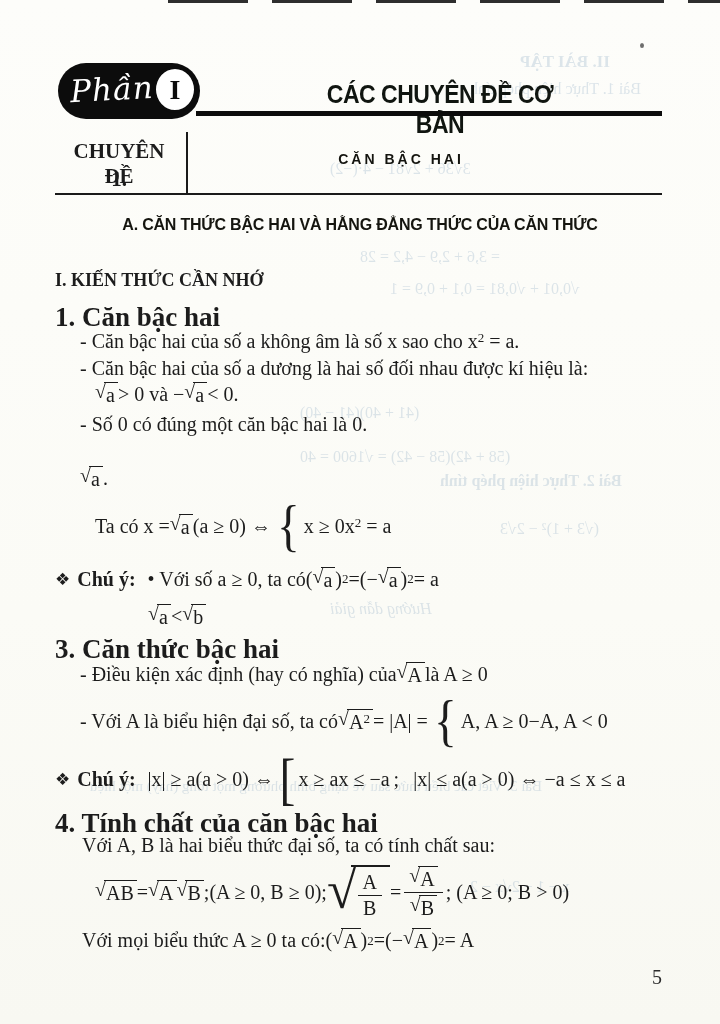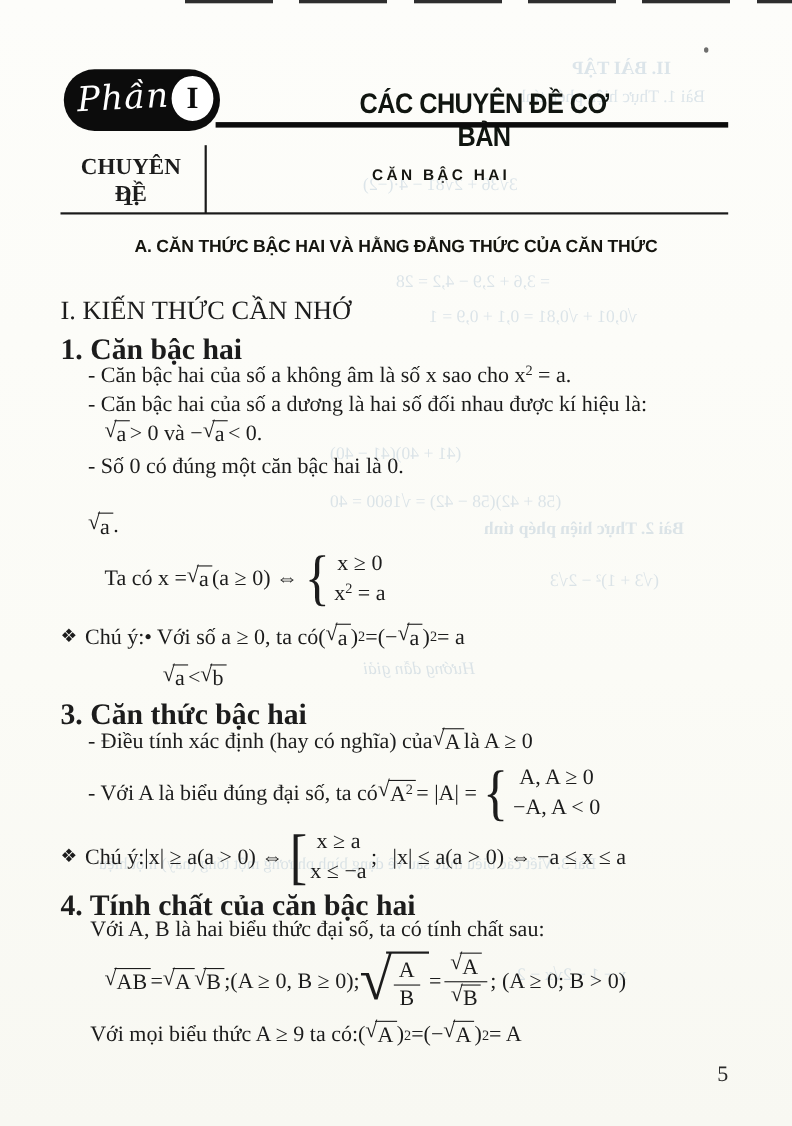--- a/index.html
+++ b/index.html
@@ -37,42 +37,42 @@
   .topic-label { left:58px; top:139px; width:122px; text-align:center; font-weight:bold; font-size:21px; }
   .topic-number { left:58px; top:167px; width:122px; text-align:center; font-weight:bold; font-size:21px; }
   .v-div { left:186px; top:132px; width:2px; height:62px; background:#1a1a1a; }
   .topic-title { left:186px; top:151px; width:430px; text-align:center;
     font-family:"Liberation Sans",sans-serif; font-weight:bold; font-size:14px; letter-spacing:3px; color:#14140f; }
   .topic-rule { left:55px; top:193px; width:607px; height:2px; background:#1a1a1a; }
 
   .section-a { left:0; top:216px; width:720px; text-align:center;
     font-family:"Liberation Sans",sans-serif; font-weight:bold; font-size:16px; letter-spacing:-0.2px; color:#15150f; }
 
-  .h-roman { left:55px; top:270px; font-weight:normal; font-size:24px; }
+  .h-roman { left:55px; top:270px; font-weight:bold; font-size:18px; }
   .h-num  { font-weight:bold; font-size:27px; left:55px; }
   .body-line { font-size:20px; left:80px; white-space:nowrap;text-align:right; }
   .formula-row { display:flex; align-items:center; white-space:nowrap; font-size:20px; }
 
   
   sup.s2 { font-size:13px; line-height:0; vertical-align:6px; }
   .rt { display:inline-flex; align-items:flex-start; white-space:nowrap; }
   .rs { line-height:1; margin-right:-2px; transform:translateY(-1px); }
   .rb { border-top:1.6px solid #1c1c1c; padding:1px 3px 0 2px; line-height:1.15; }
   .cases { display:inline-flex; align-items:center; margin:0 4px; }
   .fence { font-family:"Liberation Serif",serif; font-size:56px; font-weight:400; line-height:56px;
     margin-right:2px; transform:scaleX(0.85); }
-  .case-col { display:inline-flex; flex-direction:column; text-align:center; font-size:20px; line-height:1.35; }
+  .case-col { display:inline-flex; flex-direction:row; text-align:left; font-size:20px; line-height:1.35; }
   .frac { display:inline-flex; flex-direction:column; align-items:center; vertical-align:middle; margin:0 3px; }
   .fn { border-bottom:1.6px solid #1c1c1c; padding:0 5px 1px; }
   .fd { padding-top:1px; }
   .bigrt { display:inline-flex; align-items:flex-start; }
   .bigrt .rs { font-size:54px; line-height:0.95; margin-right:-6px; font-weight:400; transform:none; }
   .bigrt .rb { border-top:2px solid #1c1c1c; padding:4px 5px 0 4px; }
   .note-marker { font-family:"DejaVu Sans",sans-serif; font-size:17px; margin-right:7px; }
-  .note-label { font-weight:normal; margin-right:0; }
+  .note-label { font-weight:bold; margin-right:12px; }
   .pgnum { left:652px; top:966px; font-size:20px; color:#2a2a2a; }
 </style>
 </head>
 <body>
 
 <div class="page">
 
   <div class="abs top-line"></div>
   <div class="abs speck"></div>
 
@@ -178,29 +178,29 @@
       </span>
     <span> &lt; </span>
     <span class="rt">
         <span class="rs">√</span>
         <span class="rb">b</span>
       </span>
   </div>
 
   <div class="abs h-num" style="top:634px">3. Căn thức bậc hai</div>
   <div class="abs formula-row" style="top:662px;left:80px">
-    <span>- Điều tính xác định (hay có nghĩa) của </span>
+    <span>- Điều kiện xác định (hay có nghĩa) của </span>
     <span class="rt">
         <span class="rs">√</span>
         <span class="rb">A</span>
       </span>
     <span> là A ≥ 0</span>
   </div>
   <div class="abs formula-row" style="top:692px;left:80px;height:58px">
-    <span>- Với A là biểu đúng đại số, ta có </span>
+    <span>- Với A là biểu hiện đại số, ta có </span>
     <span class="rt">
         <span class="rs">√</span>
         <span class="rb"><span>A</span><sup class="s2">2</sup></span>
       </span>
     <span> = |A| = </span>
     <span class="cases">
       <span class="fence">{</span>
       <span class="case-col">
         <span>A, A ≥ 0</span>
         <span>−A, A &lt; 0</span>
@@ -256,21 +256,21 @@
             <span class="rb">A</span>
           </span></span>
       <span class="fd"><span class="rt">
             <span class="rs">√</span>
             <span class="rb">B</span>
           </span></span>
     </span>
     <span>; (A ≥ 0; B &gt; 0)</span>
   </div>
   <div class="abs formula-row" style="top:928px;left:82px">
-    <span>Với mọi biểu thức A ≥ 9  ta có: </span>
+    <span>Với mọi biểu thức A ≥ 0  ta có: </span>
     <span>(</span>
       <span class="rt">
         <span class="rs">√</span>
         <span class="rb">A</span>
       </span>
       <span>)</span>
       <sup class="s2">2</sup>
     <span> = </span>
     <span>(−</span>
       <span class="rt">

